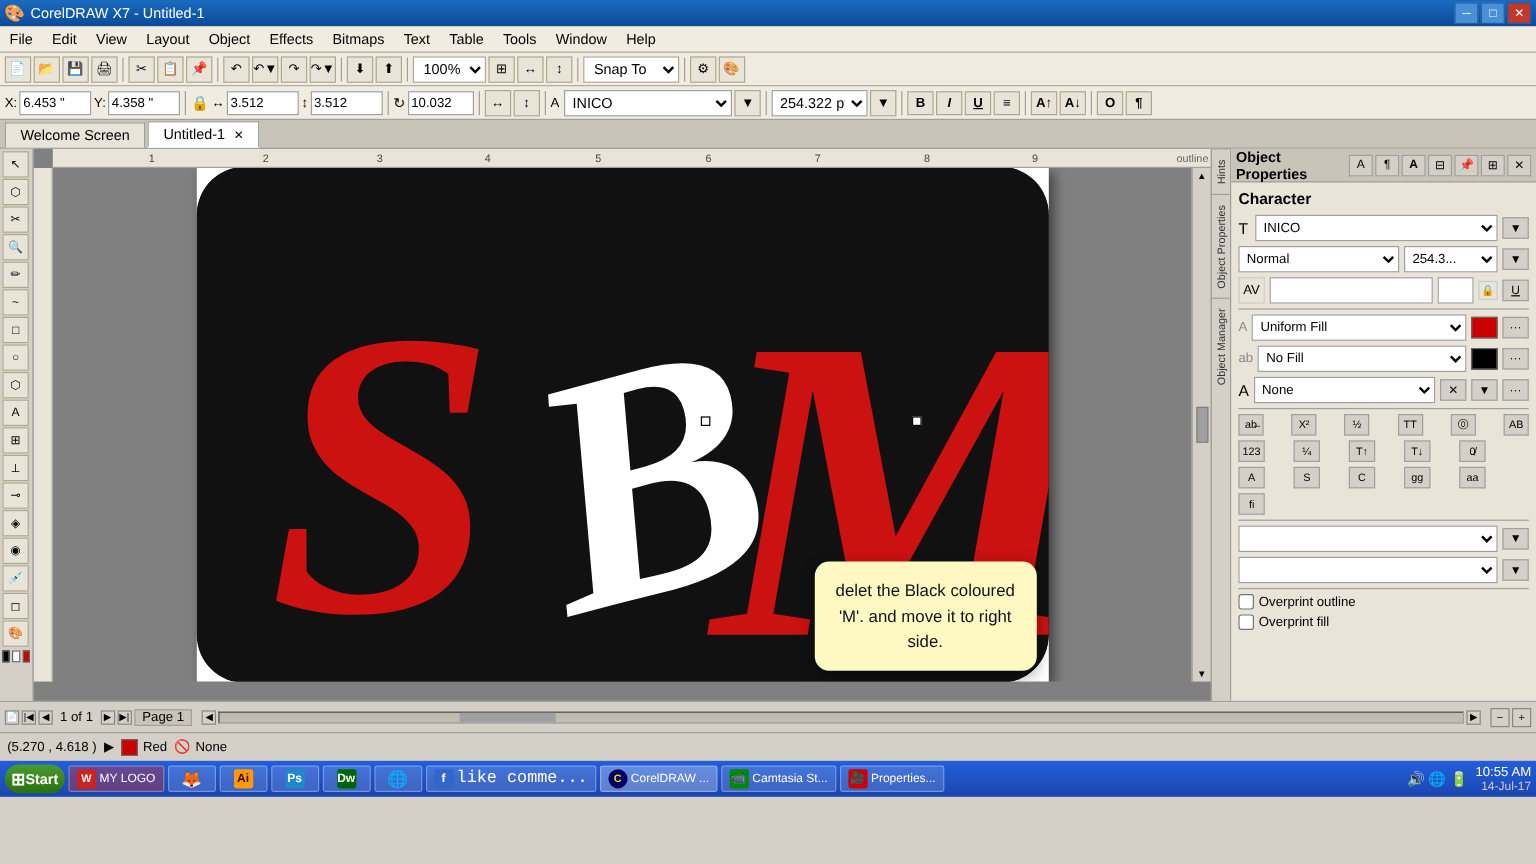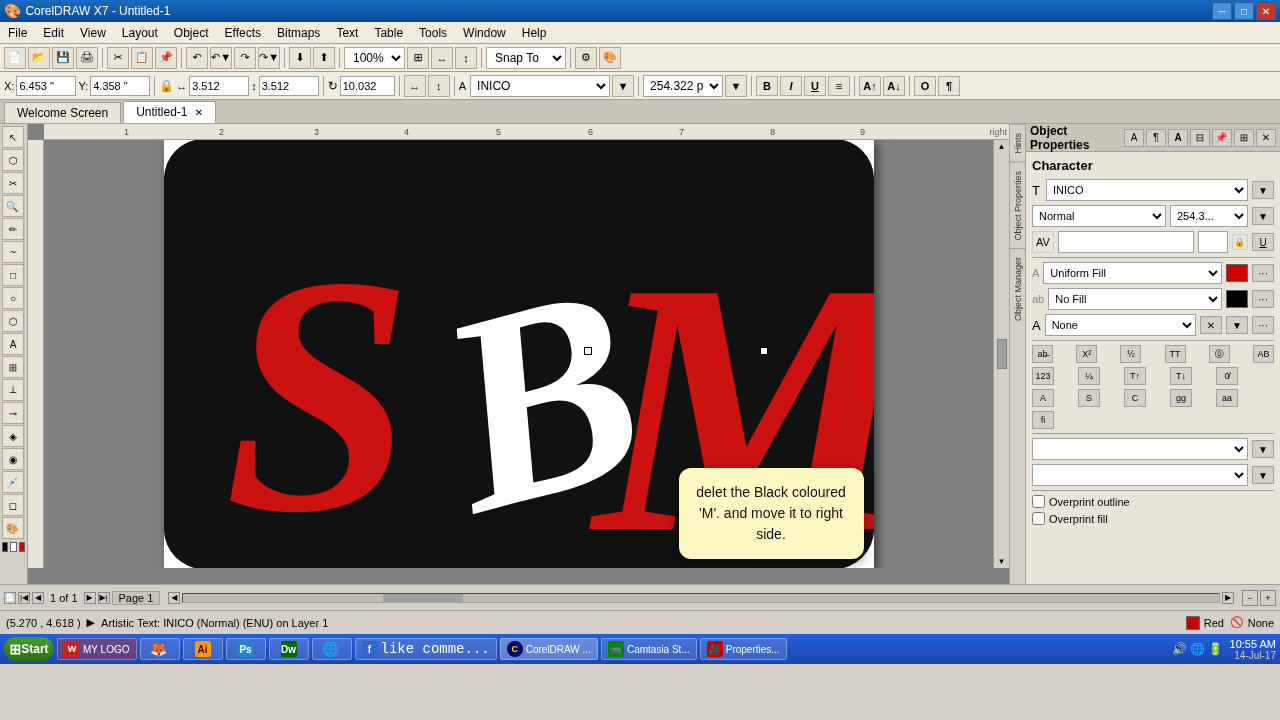--- a/index.html
+++ b/index.html
@@ -532,21 +532,21 @@
     <div style="display:flex; gap:2px; margin-top:2px;">
       <div style="width:10px;height:10px;background:#000;border:1px solid #666;"></div>
       <div style="width:10px;height:10px;background:#fff;border:1px solid #666;"></div>
       <div style="width:10px;height:10px;background:#cc0000;border:1px solid #666;"></div>
     </div>
   </div>
 
   <div id="canvas-area" style="flex:1; position:relative; background:#808080;">
 
     <div id="ruler-top" style="height:16px; background:#e8e4d8; border-bottom:1px solid #a0a0a0; position:relative; margin-left:16px;">
-      <span style="position:absolute; right:2px; font-size:9px; color:#666;">right</span>
+      <span style="position:absolute; right:2px; font-size:9px; color:#666;">outline</span>
       <span style="position:absolute; left:80px; font-size:9px;">1</span>
       <span style="position:absolute; left:175px; font-size:9px;">2</span>
       <span style="position:absolute; left:270px; font-size:9px;">3</span>
       <span style="position:absolute; left:360px; font-size:9px;">4</span>
       <span style="position:absolute; left:452px; font-size:9px;">5</span>
       <span style="position:absolute; left:544px; font-size:9px;">6</span>
       <span style="position:absolute; left:635px; font-size:9px;">7</span>
       <span style="position:absolute; left:726px; font-size:9px;">8</span>
       <span style="position:absolute; left:816px; font-size:9px;">9</span>
     </div>
@@ -769,21 +769,20 @@
   </div>
   <div style="display:flex; gap:2px;">
     <div style="width:16px; height:16px; border:1px solid #888; background:#d4d0c8; display:flex; align-items:center; justify-content:center; font-size:9px; cursor:pointer;">−</div>
     <div style="width:16px; height:16px; border:1px solid #888; background:#d4d0c8; display:flex; align-items:center; justify-content:center; font-size:9px; cursor:pointer;">+</div>
   </div>
 </div>
 
 <div id="statusbar" style="height:24px; background:#d4d0c8; border-top:1px solid #a0a0a0; display:flex; align-items:center; padding:0 6px; gap:6px; font-size:11px;">
   <span>(5.270 , 4.618 )</span>
   <span style="cursor:pointer;">▶</span>
-  <span style="flex:1;">Artistic Text: INICO (Normal) (ENU) on Layer 1</span>
   <div style="display:flex; align-items:center; gap:4px;">
     <div style="width:14px; height:14px; background:#cc0000; border:1px solid #666;"></div>
     <span>Red</span>
   </div>
   <div style="display:flex; align-items:center; gap:4px;">
     <span>🚫</span>
     <span>None</span>
   </div>
 </div>
 

